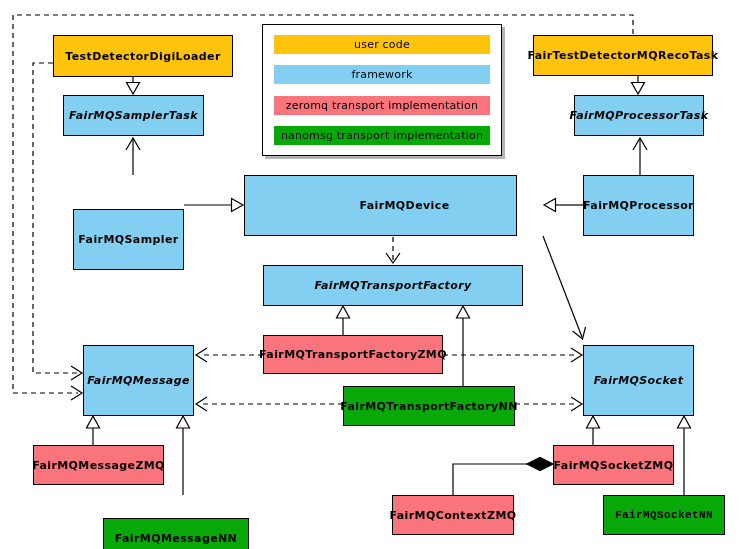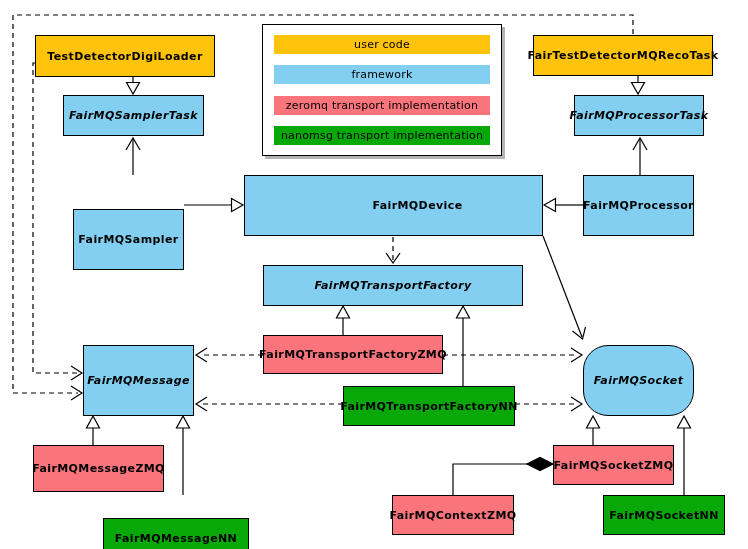--- a/index.html
+++ b/index.html
@@ -170,47 +170,47 @@
     </g>
   </svg>
 
   <div class="legend">
     <div class="legend-item" style="background: rgb(255, 195, 11);">user code</div>
     <div class="legend-item" style="background: rgb(130, 207, 242);">framework</div>
     <div class="legend-item" style="background: rgb(249, 117, 123);">zeromq transport implementation</div>
     <div class="legend-item" style="background: rgb(7, 168, 7);">nanomsg transport implementation</div>
   </div>
 
-  <div class="node" style="left: 35px; top: 35px; width: 180px; height: 42px; background: rgb(255, 195, 11);">TestDetectorDigiLoader</div>
+  <div class="node" style="left: 53px; top: 35px; width: 180px; height: 42px; background: rgb(255, 195, 11);">TestDetectorDigiLoader</div>
 
   <div class="node" style="left: 533px; top: 35px; width: 180px; height: 41px; background: rgb(255, 195, 11);">FairTestDetectorMQRecoTask</div>
 
   <div class="node abstract" style="left: 63px; top: 95px; width: 141px; height: 41px; background: rgb(130, 207, 242);">FairMQSamplerTask</div>
 
   <div class="node abstract" style="left: 574px; top: 95px; width: 130px; height: 41px; background: rgb(130, 207, 242);">FairMQProcessorTask</div>
 
   <div class="node" style="left: 73px; top: 175px; width: 111px; height: 61px; background: rgb(130, 207, 242); margin-top: 34px;">FairMQSampler</div>
 
-  <div class="node" style="left: 244px; top: 175px; width: 299px; height: 61px; background: rgb(130, 207, 242); padding-left: 48px;">FairMQDevice</div>
+  <div class="node" style="left: 244px; top: 175px; width: 273px; height: 61px; background: rgb(130, 207, 242); padding-left: 48px;">FairMQDevice</div>
 
   <div class="node" style="left: 583px; top: 175px; width: 111px; height: 61px; background: rgb(130, 207, 242);">FairMQProcessor</div>
 
   <div class="node abstract" style="left: 263px; top: 265px; width: 260px; height: 41px; background: rgb(130, 207, 242);">FairMQTransportFactory</div>
 
   <div class="node" style="left: 263px; top: 335px; width: 180px; height: 39px; background: rgb(249, 117, 123); text-align: right;">FairMQTransportFactoryZMQ</div>
 
   <div class="node" style="left: 343px; top: 386px; width: 172px; height: 40px; background: rgb(7, 168, 7);">FairMQTransportFactoryNN</div>
 
   <div class="node abstract" style="left: 83px; top: 345px; width: 111px; height: 71px; background: rgb(130, 207, 242);">FairMQMessage</div>
 
-  <div class="node abstract" style="left: 583px; top: 345px; width: 111px; height: 71px; background: rgb(130, 207, 242); border-radius: 25px;">FairMQSocket</div>
-
-  <div class="node" style="left: 33px; top: 445px; width: 131px; height: 47px; background: rgb(249, 117, 123);">FairMQMessageZMQ</div>
+  <div class="node abstract" style="left: 583px; top: 345px; width: 111px; height: 71px; background: rgb(130, 207, 242);">FairMQSocket</div>
+
+  <div class="node" style="left: 33px; top: 445px; width: 131px; height: 40px; background: rgb(249, 117, 123);">FairMQMessageZMQ</div>
 
   <div class="node" style="left: 103px; top: 518px; width: 146px; height: 40px; background: rgb(7, 168, 7);">FairMQMessageNN</div>
 
   <div class="node" style="left: 392px; top: 495px; width: 122px; height: 40px; background: rgb(249, 117, 123);">FairMQContextZMQ</div>
 
   <div class="node" style="left: 553px; top: 445px; width: 121px; height: 40px; background: rgb(249, 117, 123);">FairMQSocketZMQ</div>
 
-  <div class="node" style="left: 603px; top: 495px; width: 122px; height: 40px; background: rgb(7, 168, 7);">FairMQSocketNN</div>
+  <div class="node" style="left: 603px; top: 495px; width: 122px; height: 40px; background: rgb(7, 168, 7); font-family: Liberation Mono, monospace;">FairMQSocketNN</div>
 
 </div>
 
 </body></html>

